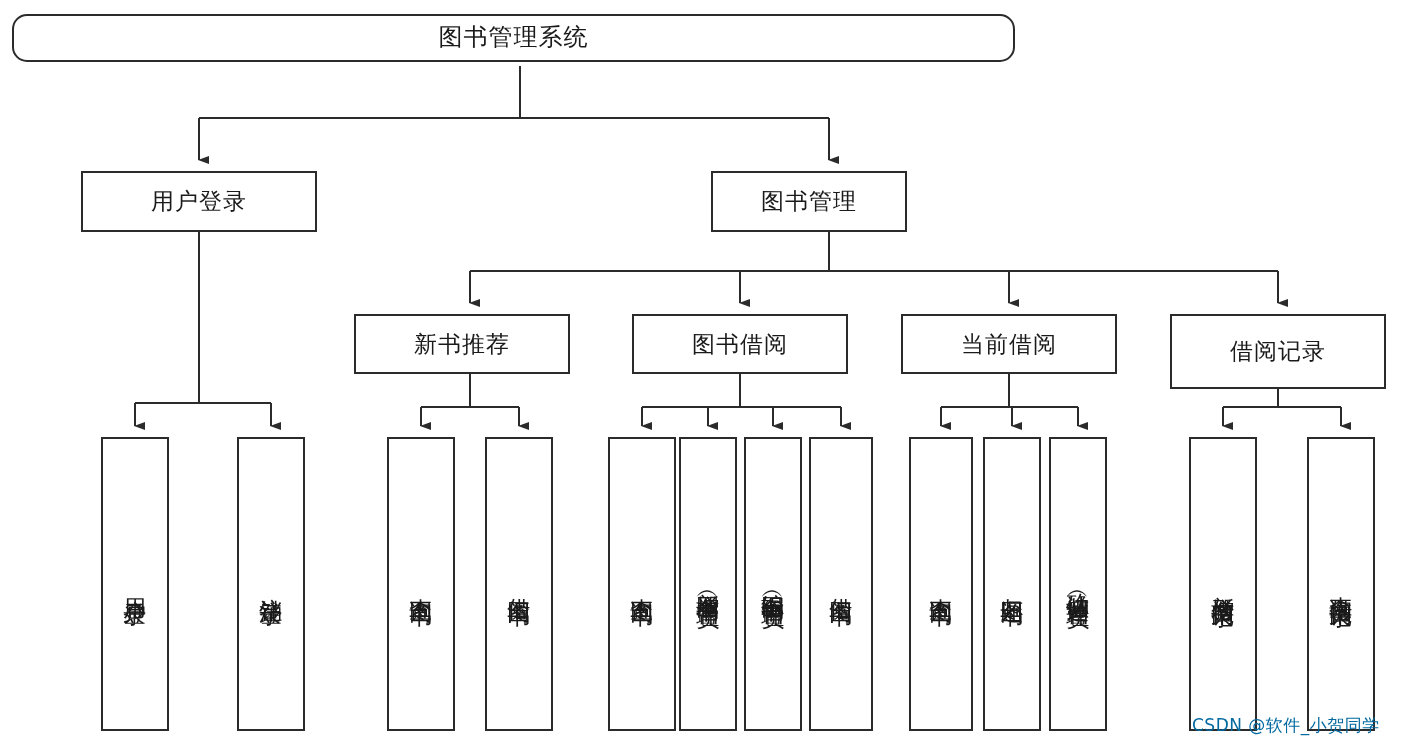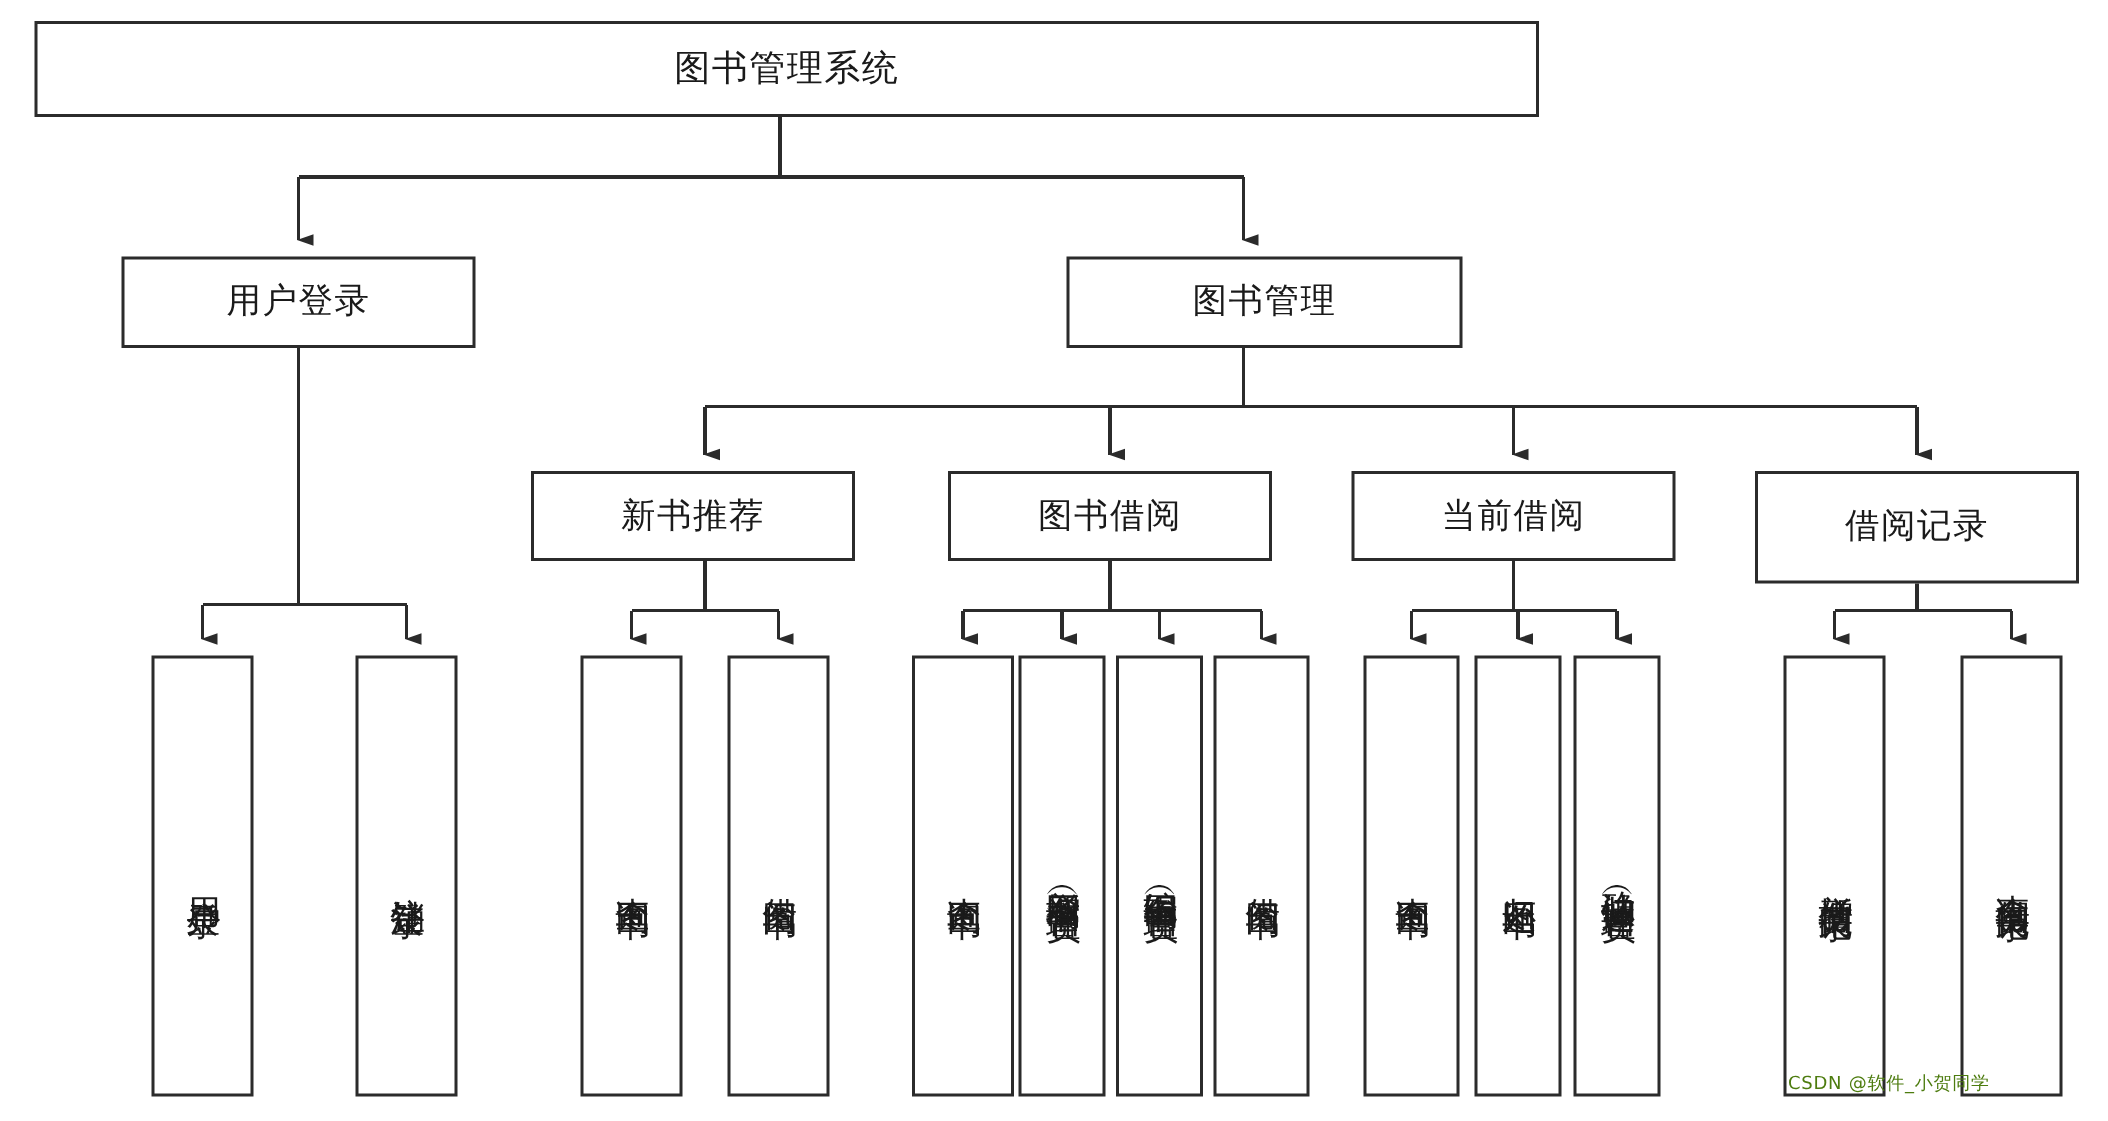--- a/index.html
+++ b/index.html
@@ -52,22 +52,22 @@
     font-size: 23px;
     line-height: 1.16;
     letter-spacing: 2px;
     white-space: normal;
   }
   .title-label {
     font-size: 24px;
   }
   .watermark {
     position: absolute;
-    font-size: 12px;
-    color: #4d7c0f;
+    font-size: 17px;
+    color: #0369a1;
     letter-spacing: 0.5px;
     white-space: nowrap;
     font-family: "DejaVu Sans", "Liberation Sans", sans-serif;
   }
 </style>
 </head>
 <body>
 
 <div id="diagram-root">
 
@@ -115,28 +115,28 @@
       <path d="M1012,407 L1012,426" marker-end="url(#arrowhead)"></path>
       <path d="M1078,407 L1078,426" marker-end="url(#arrowhead)"></path>
 
       <path d="M1278,374 L1278,407"></path>
       <path d="M1223,407 L1341,407"></path>
       <path d="M1223,407 L1223,426" marker-end="url(#arrowhead)"></path>
       <path d="M1341,407 L1341,426" marker-end="url(#arrowhead)"></path>
     </g>
   </svg>
 
-  <div class="node-box" id="node-root" style="left: 23px; top: 14px; width: 1003px; height: 64px;">
+  <div class="node-box" id="node-root" style="left: 12px; top: 14px; width: 1003px; height: 48px; border-radius: 15px;">
     <span class="node-label title-label">图书管理系统</span>
   </div>
 
   <div class="node-box" id="node-l2-0" style="left: 81px; top: 171px; width: 236px; height: 61px;">
     <span class="node-label h-label">用户登录</span>
   </div>
-  <div class="node-box" id="node-l2-1" style="left: 711px; top: 171px; width: 264px; height: 61px;">
+  <div class="node-box" id="node-l2-1" style="left: 711px; top: 171px; width: 196px; height: 61px;">
     <span class="node-label h-label">图书管理</span>
   </div>
 
   <div class="node-box" id="node-l3-0" style="left: 354px; top: 314px; width: 216px; height: 60px;">
     <span class="node-label h-label">新书推荐</span>
   </div>
   <div class="node-box" id="node-l3-2" style="left: 901px; top: 314px; width: 216px; height: 60px;">
     <span class="node-label h-label">当前借阅</span>
   </div>
   <div class="node-box" id="node-l3-1" style="left: 632px; top: 314px; width: 216px; height: 60px;">

